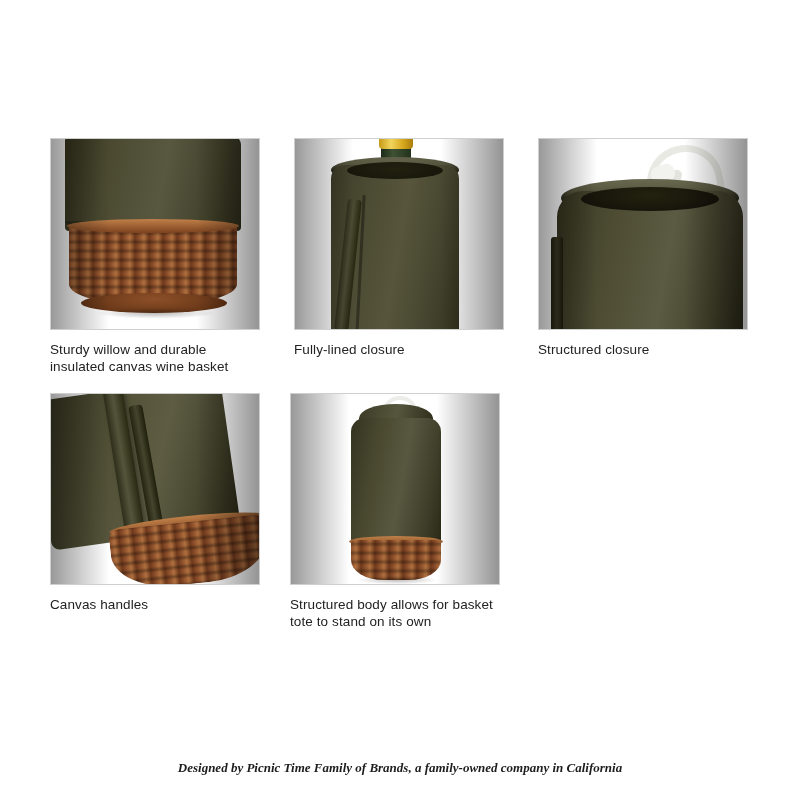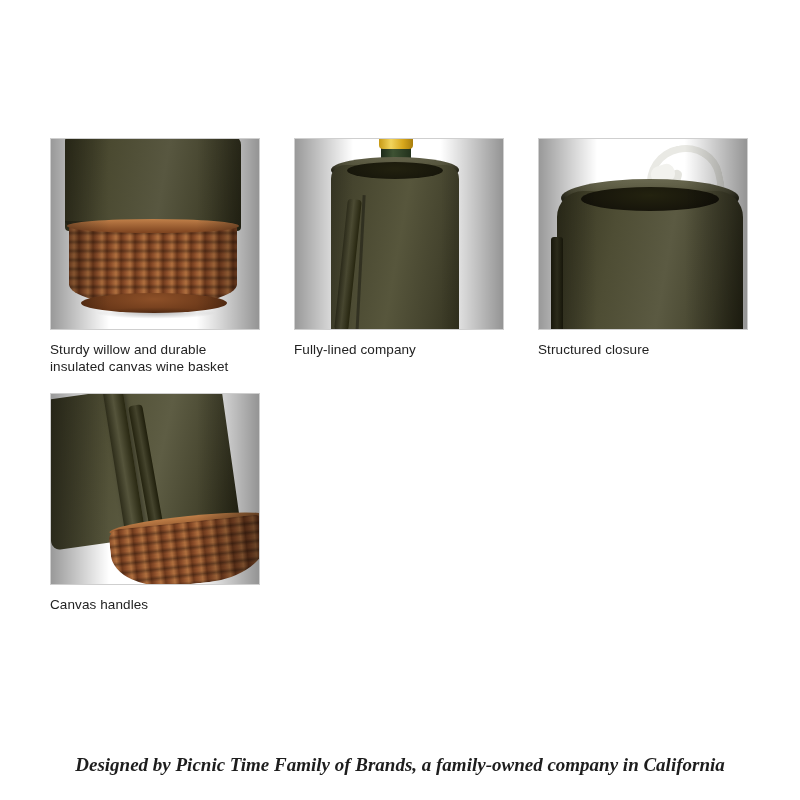--- a/index.html
+++ b/index.html
@@ -60,21 +60,21 @@
 
   .footer {
     position: absolute;
     left: 0;
     right: 0;
     bottom: 24px;
     text-align: center;
     font-family: "Liberation Serif", serif;
     font-style: italic;
     font-weight: bold;
-    font-size: 19px;
+    font-size: 13px;
     color: #1d1d1d;
   }
 
   
   .canvas-body {
     position: absolute;
     background: linear-gradient(100deg, #3d3c28 0%, #4c4b33 28%, #57563c 52%, #45442e 78%, #33321f 100%);
   }
   .wicker {
     position: absolute;
@@ -284,21 +284,21 @@
         <div class="frame">
           <div class="c2-bottle"></div>
           <div class="c2-cap"></div>
           <div class="c2-rim"></div>
           <div class="canvas-body c2-body"></div>
           <div class="c2-inner"></div>
           <div class="c2-handle"></div>
           <div class="c2-seam"></div>
           <div class="shade-l"></div>
         </div>
-        <div class="caption">Fully-lined company</div>
+        <div class="caption">Fully-lined closure</div>
       </div>
 
       <div class="cell">
         <div class="frame">
           <div class="c3-cord"></div>
           <div class="c3-cord2"></div>
           <div class="c3-knot"></div>
           <div class="c3-rim"></div>
           <div class="canvas-body c3-body"></div>
           <div class="c3-inner"></div>
@@ -317,20 +317,32 @@
           <div class="canvas-body c4-body"></div>
           <div class="c4-strap"></div>
           <div class="c4-strap2"></div>
           <div class="c4-rimwood"></div>
           <div class="wicker c4-wicker"></div>
           <div class="shade-l"></div>
         </div>
         <div class="caption">Canvas handles</div>
       </div>
 
+      <div class="cell">
+        <div class="frame">
+          <div class="c5-cord"></div>
+          <div class="c5-top"></div>
+          <div class="canvas-body c5-body"></div>
+          <div class="c5-rimwood"></div>
+          <div class="wicker c5-wicker"></div>
+          <div class="c5-shadow"></div>
+          <div class="shade-l"></div>
+        </div>
+        <div class="caption">Structured body allows for basket tote to stand on its own</div>
+      </div>
 
       <div class="cell"></div>
 
     </div>
 
   </div>
 
   <div class="footer">Designed by Picnic Time Family of Brands, a family-owned company in California</div>
 
 </div>

